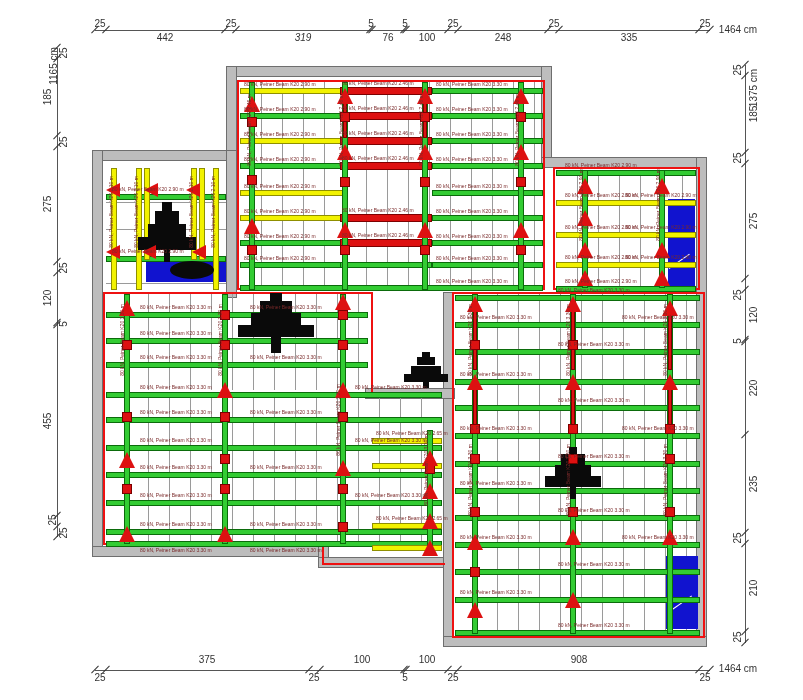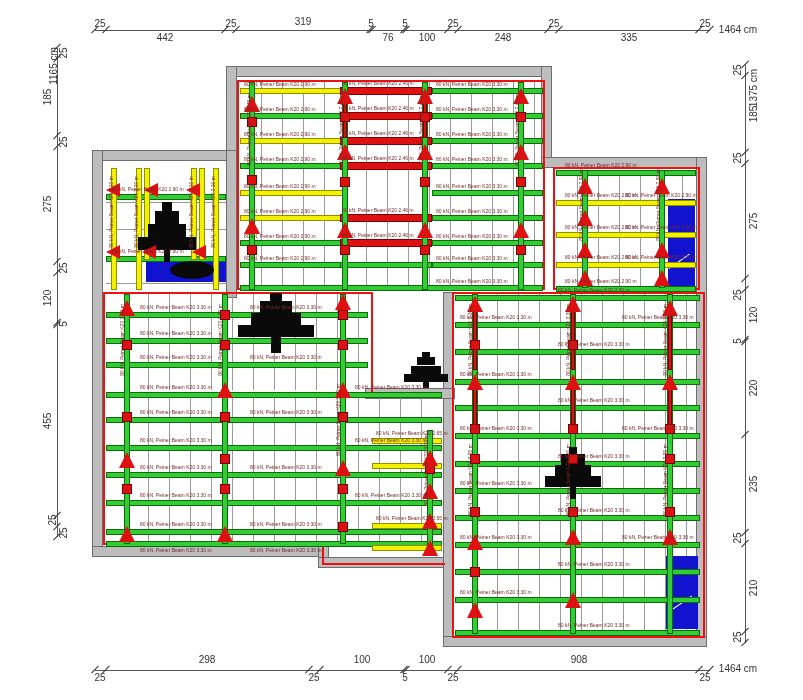--- a/index.html
+++ b/index.html
@@ -458,27 +458,27 @@
     <div class="el dtick" style="left: 740px; top: 631px;"></div>
     <div class="el dtick" style="left: 740px; top: 642px;"></div>
     <div class="el dlbl" style="left: 100px; top: 18px;">25</div>
     <div class="el dlbl" style="left: 231px; top: 18px;">25</div>
     <div class="el dlbl" style="left: 371px; top: 18px;">5</div>
     <div class="el dlbl" style="left: 405px; top: 18px;">5</div>
     <div class="el dlbl" style="left: 453px; top: 18px;">25</div>
     <div class="el dlbl" style="left: 554px; top: 18px;">25</div>
     <div class="el dlbl" style="left: 705px; top: 18px;">25</div>
     <div class="el dlbl" style="left: 165px; top: 32px;">442</div>
-    <div class="el dlbl" style="left: 303px; top: 16px;">319</div>
+    <div class="el dlbl" style="left: 303px; top: 32px; font-style: italic;">319</div>
     <div class="el dlbl" style="left: 388px; top: 32px;">76</div>
     <div class="el dlbl" style="left: 427px; top: 32px;">100</div>
     <div class="el dlbl" style="left: 503px; top: 32px;">248</div>
     <div class="el dlbl" style="left: 629px; top: 32px;">335</div>
     <div class="el dlbl" style="left: 738px; top: 24px;">1464 cm</div>
-    <div class="el dlbl" style="left: 207px; top: 654px;">298</div>
+    <div class="el dlbl" style="left: 207px; top: 654px;">375</div>
     <div class="el dlbl" style="left: 362px; top: 654px;">100</div>
     <div class="el dlbl" style="left: 427px; top: 654px;">100</div>
     <div class="el dlbl" style="left: 579px; top: 654px;">908</div>
     <div class="el dlbl" style="left: 100px; top: 672px;">25</div>
     <div class="el dlbl" style="left: 314px; top: 672px;">25</div>
     <div class="el dlbl" style="left: 405px; top: 672px;">5</div>
     <div class="el dlbl" style="left: 453px; top: 672px;">25</div>
     <div class="el dlbl" style="left: 705px; top: 672px;">25</div>
     <div class="el dlbl" style="left: 738px; top: 663px;">1464 cm</div>
     <div class="el dlbl rot" style="left: 53px; top: 66px;">1165 cm</div>

